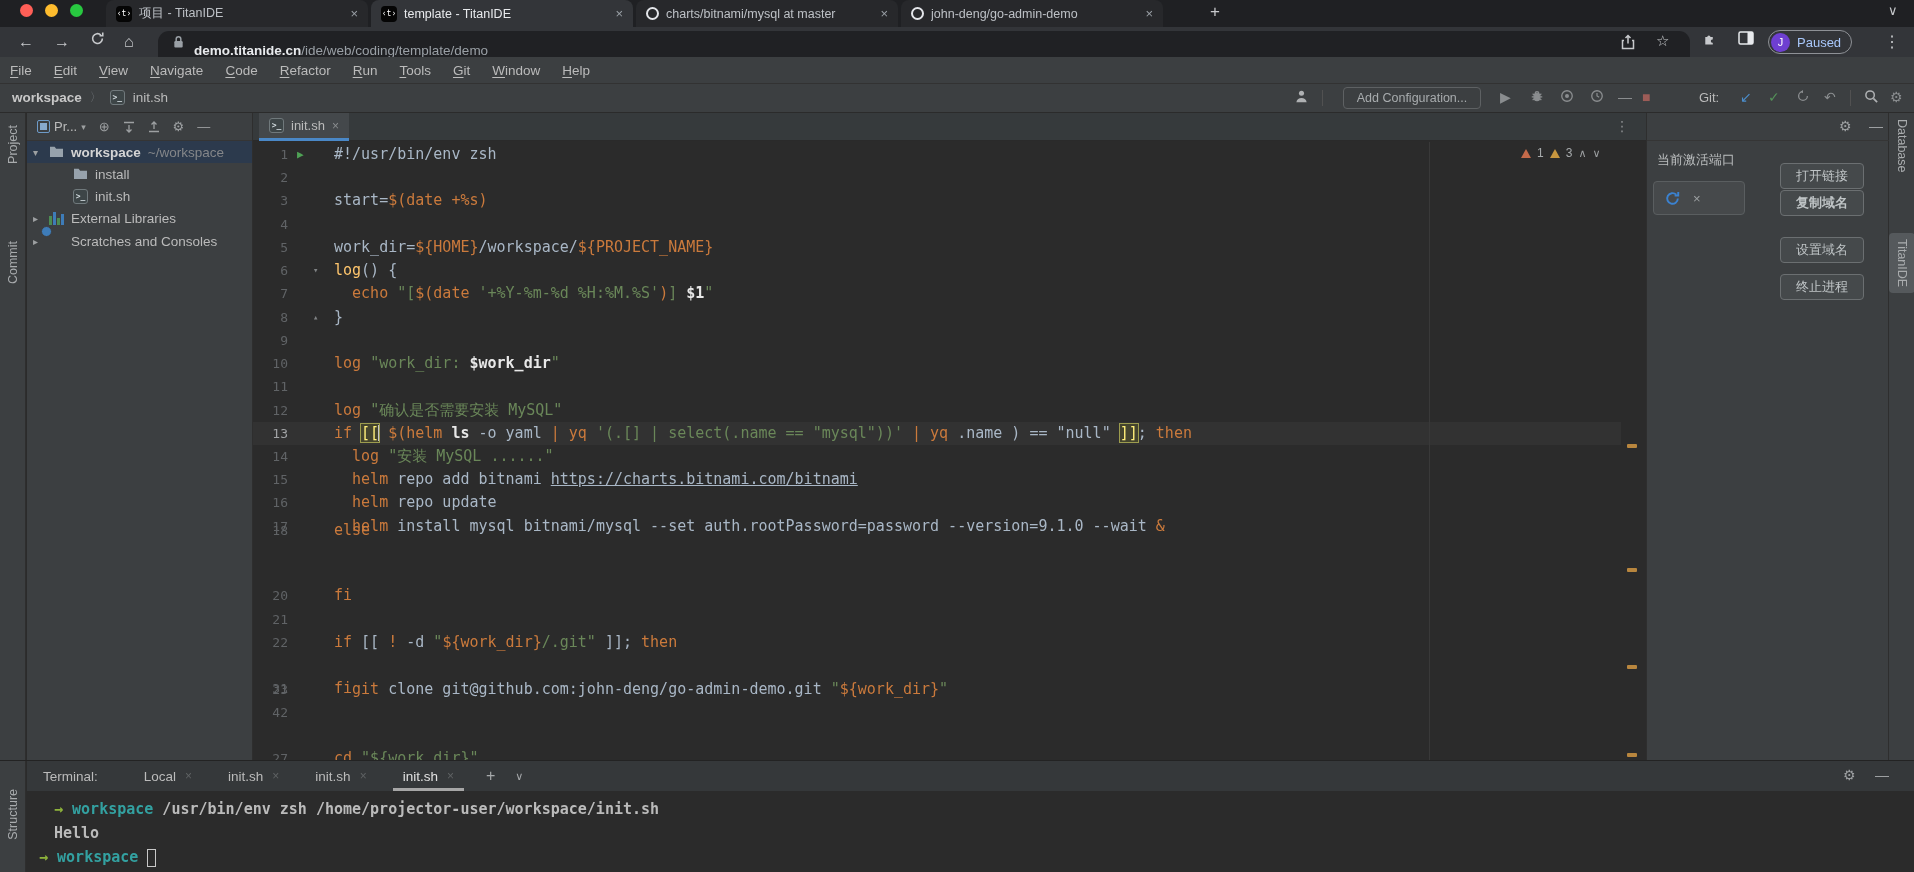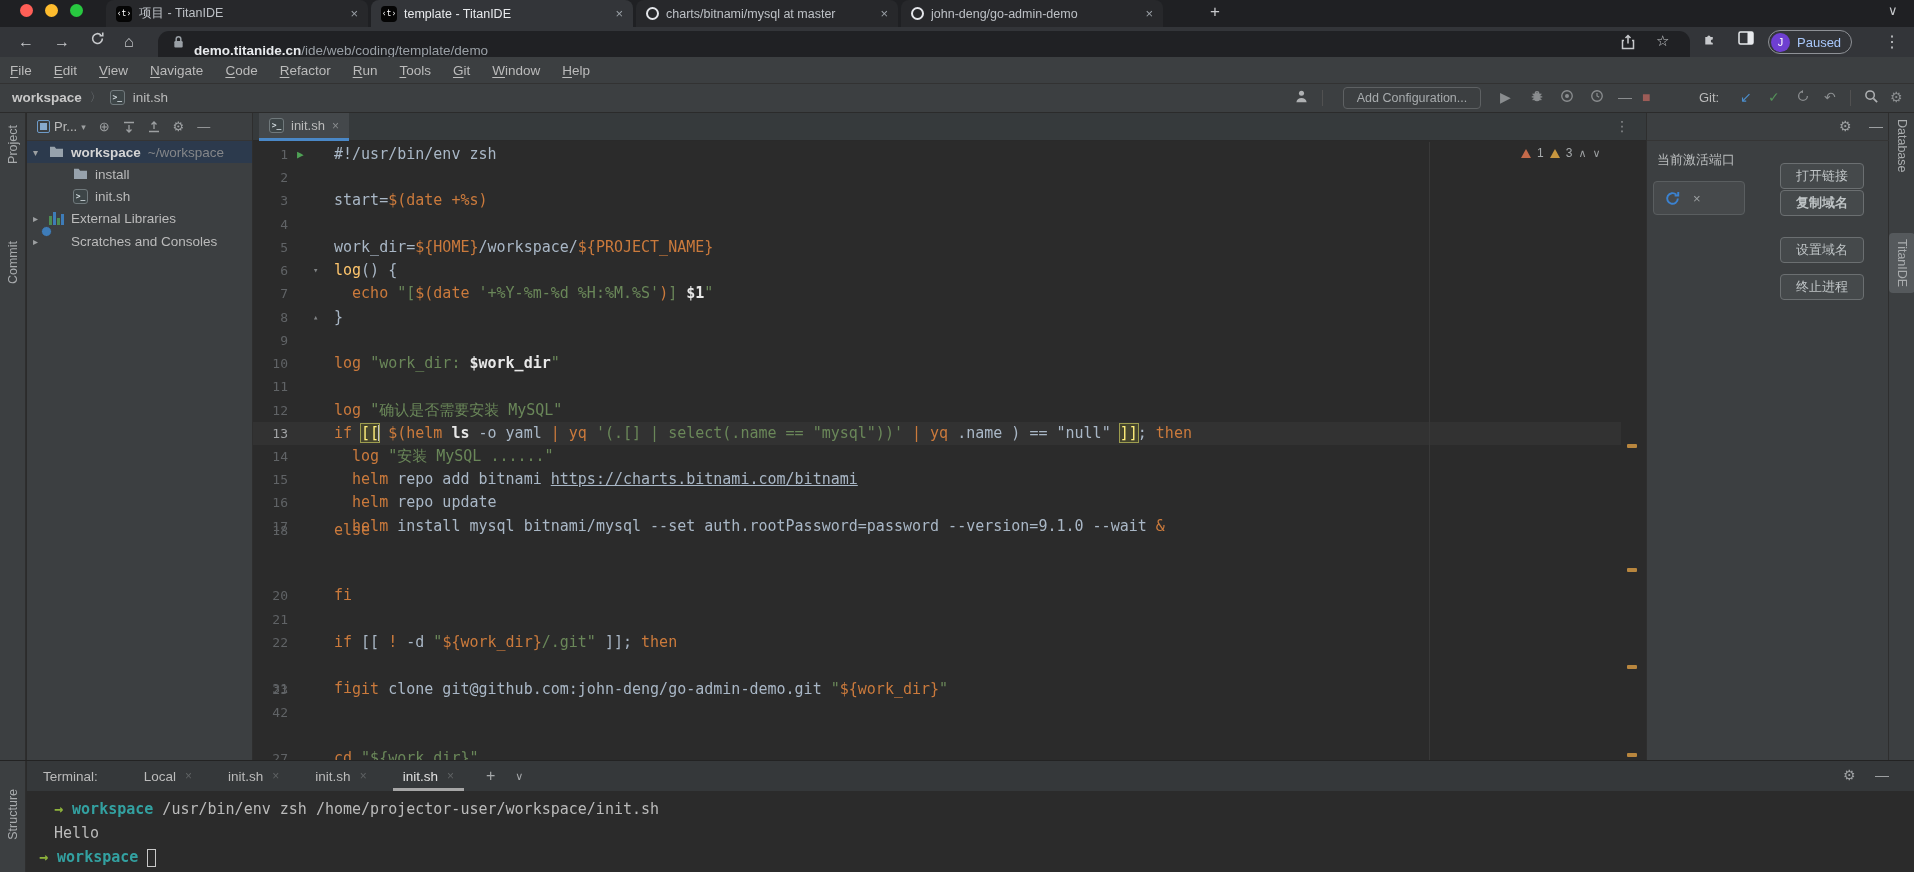--- a/index.html
+++ b/index.html
@@ -147,21 +147,21 @@
   .term-tab.active::after { content:""; position:absolute; left:8px; right:8px; bottom:0; height:3px;
     background:#A6A6A6; }
   .term-plus { color:#A6A9AB; font-size:16px; margin-left:14px; }
   .term-chev { color:#A6A9AB; font-size:11px; margin-left:20px; }
   .term-hic { position:absolute; top:6px; color:#9DA0A2; font-size:14px; }
   #term-body { position:absolute; left:27px; top:30px; width:1887px; height:82px;
     font-family:"DejaVu Sans Mono", monospace; font-size:15px; }
   .tline { position:absolute; left:0; height:24px; line-height:24px; white-space:pre; }
   .tg-arrow { color:#8EB33B; font-weight:bold; }
   .tg-dir { color:#33A1A1; font-weight:bold; }
-  .tg-t { color:#BBBBBB; }
+  .tg-t { color:#BBBBBB;font-weight:bold; }
   .tg-cursor { display:inline-block; width:9px; height:18px; border:1px solid #C8C8C8;
     vertical-align:middle; }
   svg { display:block; }
 </style>
 </head>
 <body>
 
 <div id="tabstrip">
   <span class="tlight" style="left:20px;background:#FF5F57"></span>
   <span class="tlight" style="left:45px;background:#FEBC2E"></span>

